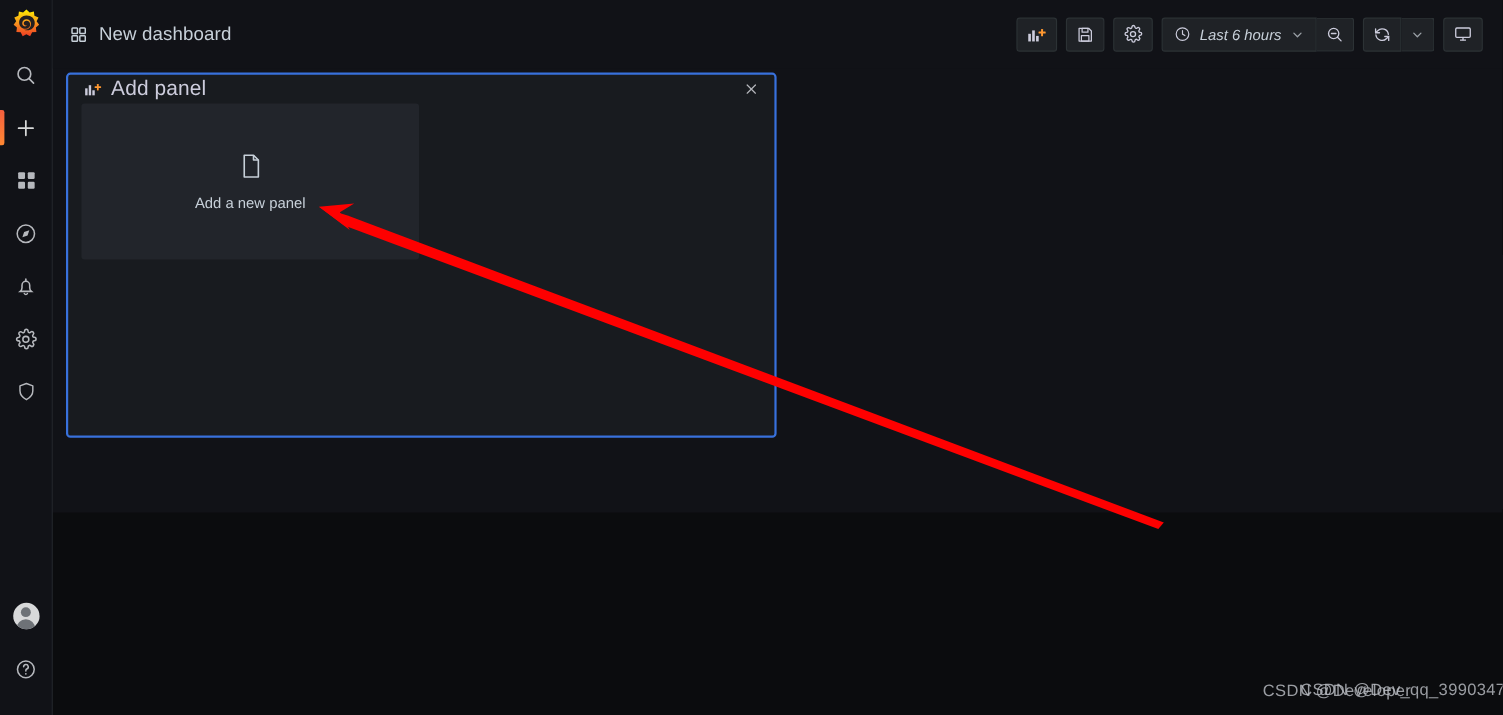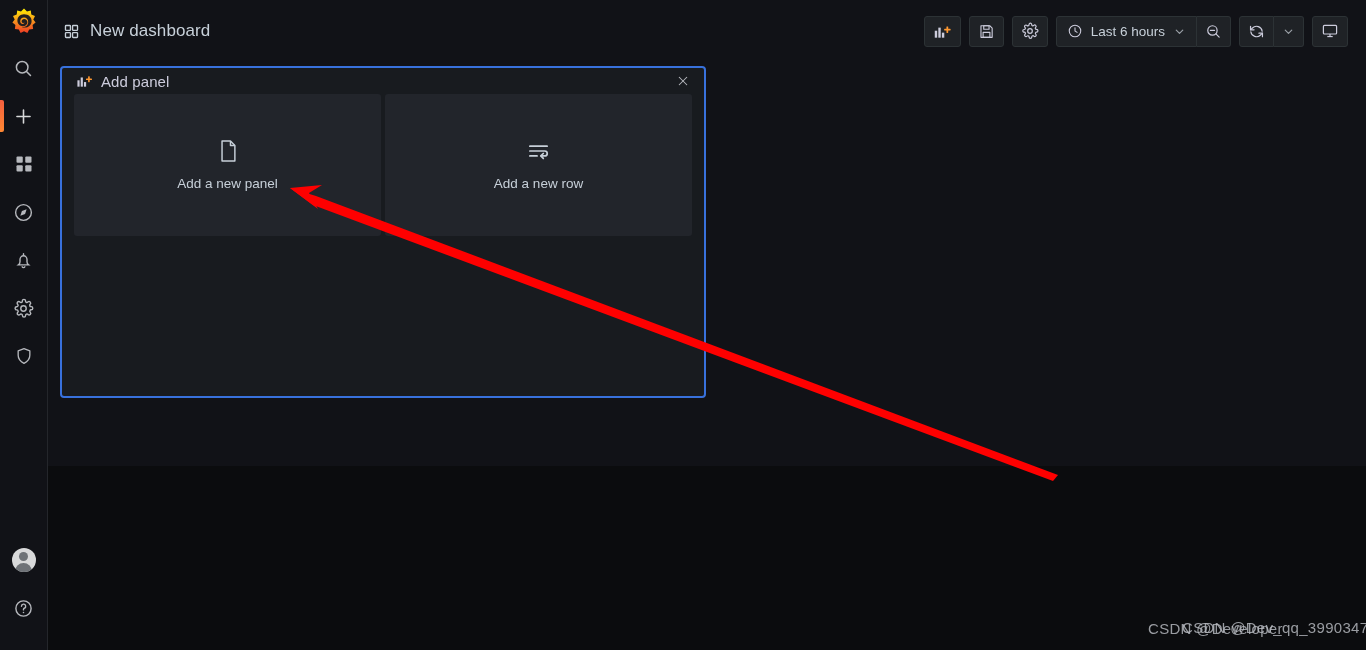--- a/index.html
+++ b/index.html
@@ -39,21 +39,21 @@
 
   
   #topnav {
     position: absolute; left: 48px; top: 0; width: 1318px; height: 62px;
     display: flex; align-items: center; background: #111217;
   }
   #breadcrumb { display: flex; align-items: center; gap: 10px; margin-left: 15px; }
   #dash-title {
     font-size: 17px; color: #c7d0d9; letter-spacing: .1px;
   }
-  .toolbar { margin-left: auto; display: flex; align-items: flex-start; gap: 8px; margin-right: 18px; }
+  .toolbar { margin-left: auto; display: flex; align-items: flex-start; gap: 8px; margin-right: 18px; font-style: italic; }
   .tb-btn {
     height: 31px; min-width: 34px; padding: 0 8px;
     background: #1f2226; border: 1px solid #2c3235; border-radius: 3px;
     display: flex; align-items: center; justify-content: center; cursor: pointer;
   }
   .tb-group { display: flex; align-items: center; }
   .tb-group .tb-btn { border-radius: 0; border-left-width: 0; }
   .tb-group .tb-btn:first-child { border-radius: 3px 0 0 3px; border-left-width: 1px; }
   .tb-group .tb-btn:last-child { border-radius: 0 3px 3px 0; }
   .time-btn { padding: 0 10px; gap: 8px; }
@@ -63,21 +63,21 @@
   
   #add-panel {
     position: absolute; left: 60px; top: 66px; width: 646px; height: 332px;
     background: #181b1f; border: 2px solid #3871dc; border-radius: 4px;
     display: flex; flex-direction: column; overflow: hidden;
   }
   #add-panel-header {
     height: 38px; display: flex; align-items: center; padding: 0 10px 0 14px;
     color: #ccccdc;
   }
-  #add-panel-header .ap-title { font-size: 15px; font-weight: 500; margin-left: 8px; letter-spacing: .1px; }
+  #add-panel-header .ap-title { font-size: 19px; font-weight: 500; margin-left: 8px; letter-spacing: .1px; }
   #close-btn { margin-left: auto; width: 22px; height: 22px; display: flex; align-items: center; justify-content: center; cursor: pointer; color: #b6b8bd; }
   #add-panel-body {
     flex: 1; padding: 0 12px 14px 12px;
     display: grid; grid-template-columns: 1fr 1fr; grid-template-rows: 142px 142px;
     gap: 4px;
   }
   .ap-card {
     background: #22252b; border-radius: 3px; cursor: pointer;
     display: flex; flex-direction: column; align-items: center; justify-content: center; gap: 9px;
   }
@@ -298,31 +298,20 @@
       <div class="ap-card">
         <span class="ap-icon">
           <svg width="22" height="24" viewBox="0 0 24 26" fill="none" stroke="currentColor" stroke-width="1.6" stroke-linejoin="round">
             <path d="M5.5 2.2h9.2l4.8 4.8v16.8H5.5z"></path>
               <polyline points="14.7,2.2 14.7,7 19.5,7"></polyline>
           </svg>
         </span>
         <span class="ap-label">Add a new panel</span>
       </div>
 
-      <div class="ap-card">
-        <span class="ap-icon">
-          <svg width="23" height="24" viewBox="0 0 24 24" fill="none" stroke="currentColor" stroke-width="1.8" stroke-linecap="round" stroke-linejoin="round">
-            <line x1="3" y1="7" x2="21" y2="7"></line>
-            <path d="M3 12h15.5a2.6 2.6 0 0 1 0 5.2H15"></path>
-            <polyline points="17,14.6 14.4,17.2 17,19.8"></polyline>
-            <line x1="3" y1="17.2" x2="10.5" y2="17.2"></line>
-          </svg>
-        </span>
-        <span class="ap-label">Add a new row</span>
-      </div>
 
 
       <div></div>
     </div>
   </div>
 
   <svg id="annotation">
     <g>
       <path d="M290 188 L316 196 L1058 475 L1053 481 L313 205 Z" fill="#fe0000"></path>
       <path d="M290 188 L322 185 L309 193 L318 209 Z" fill="#fe0000"></path>

